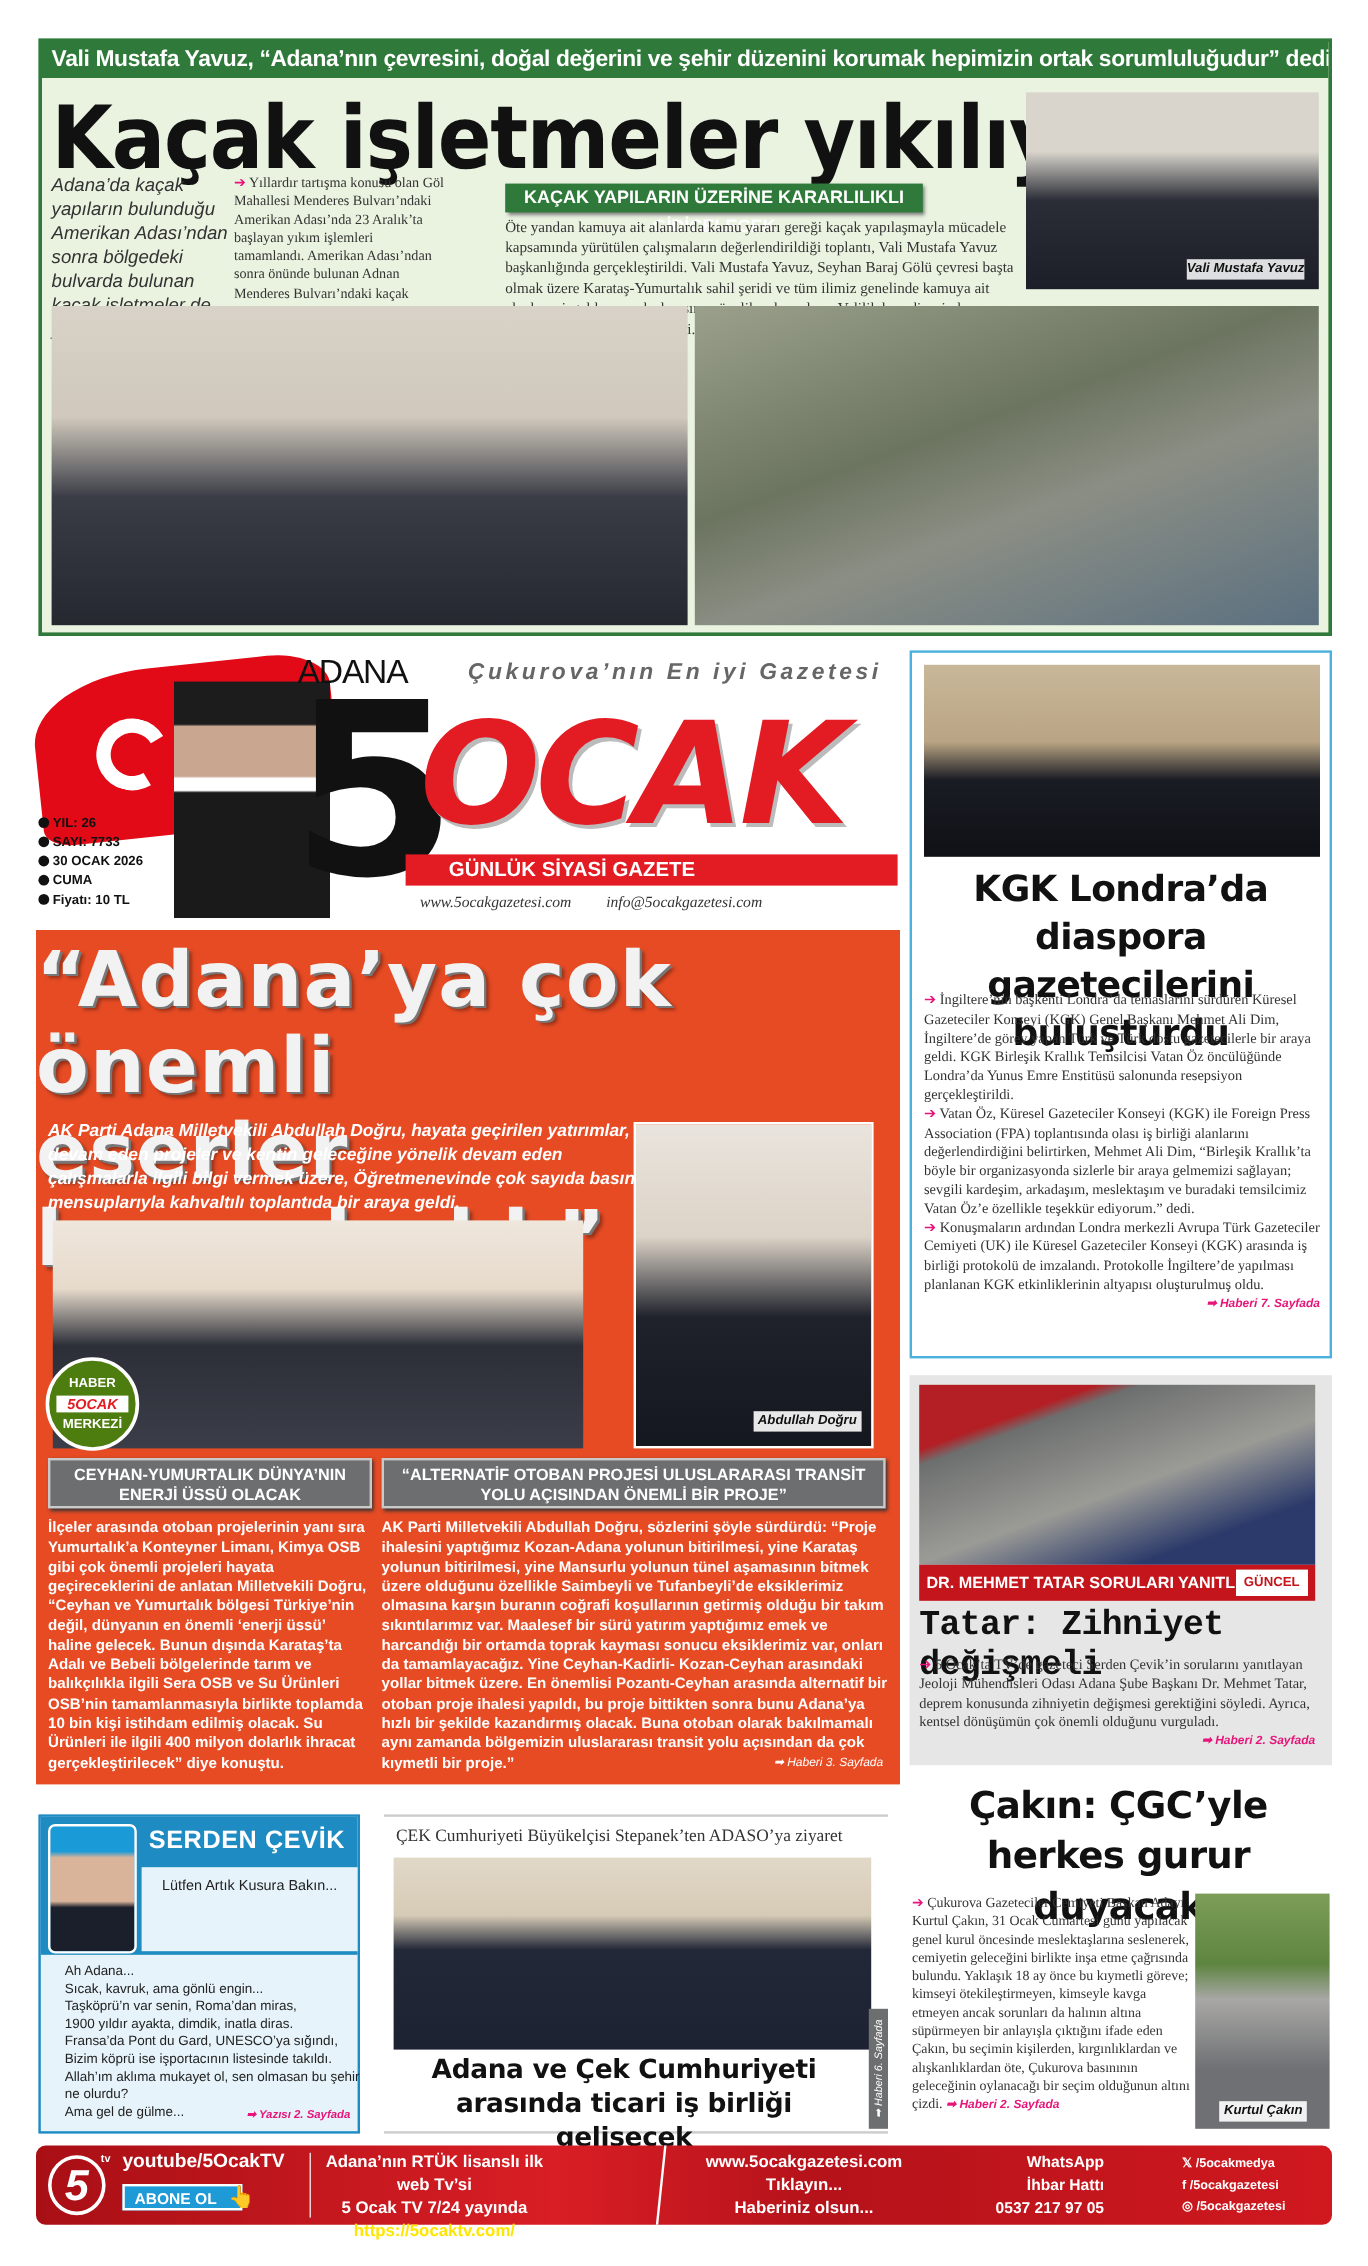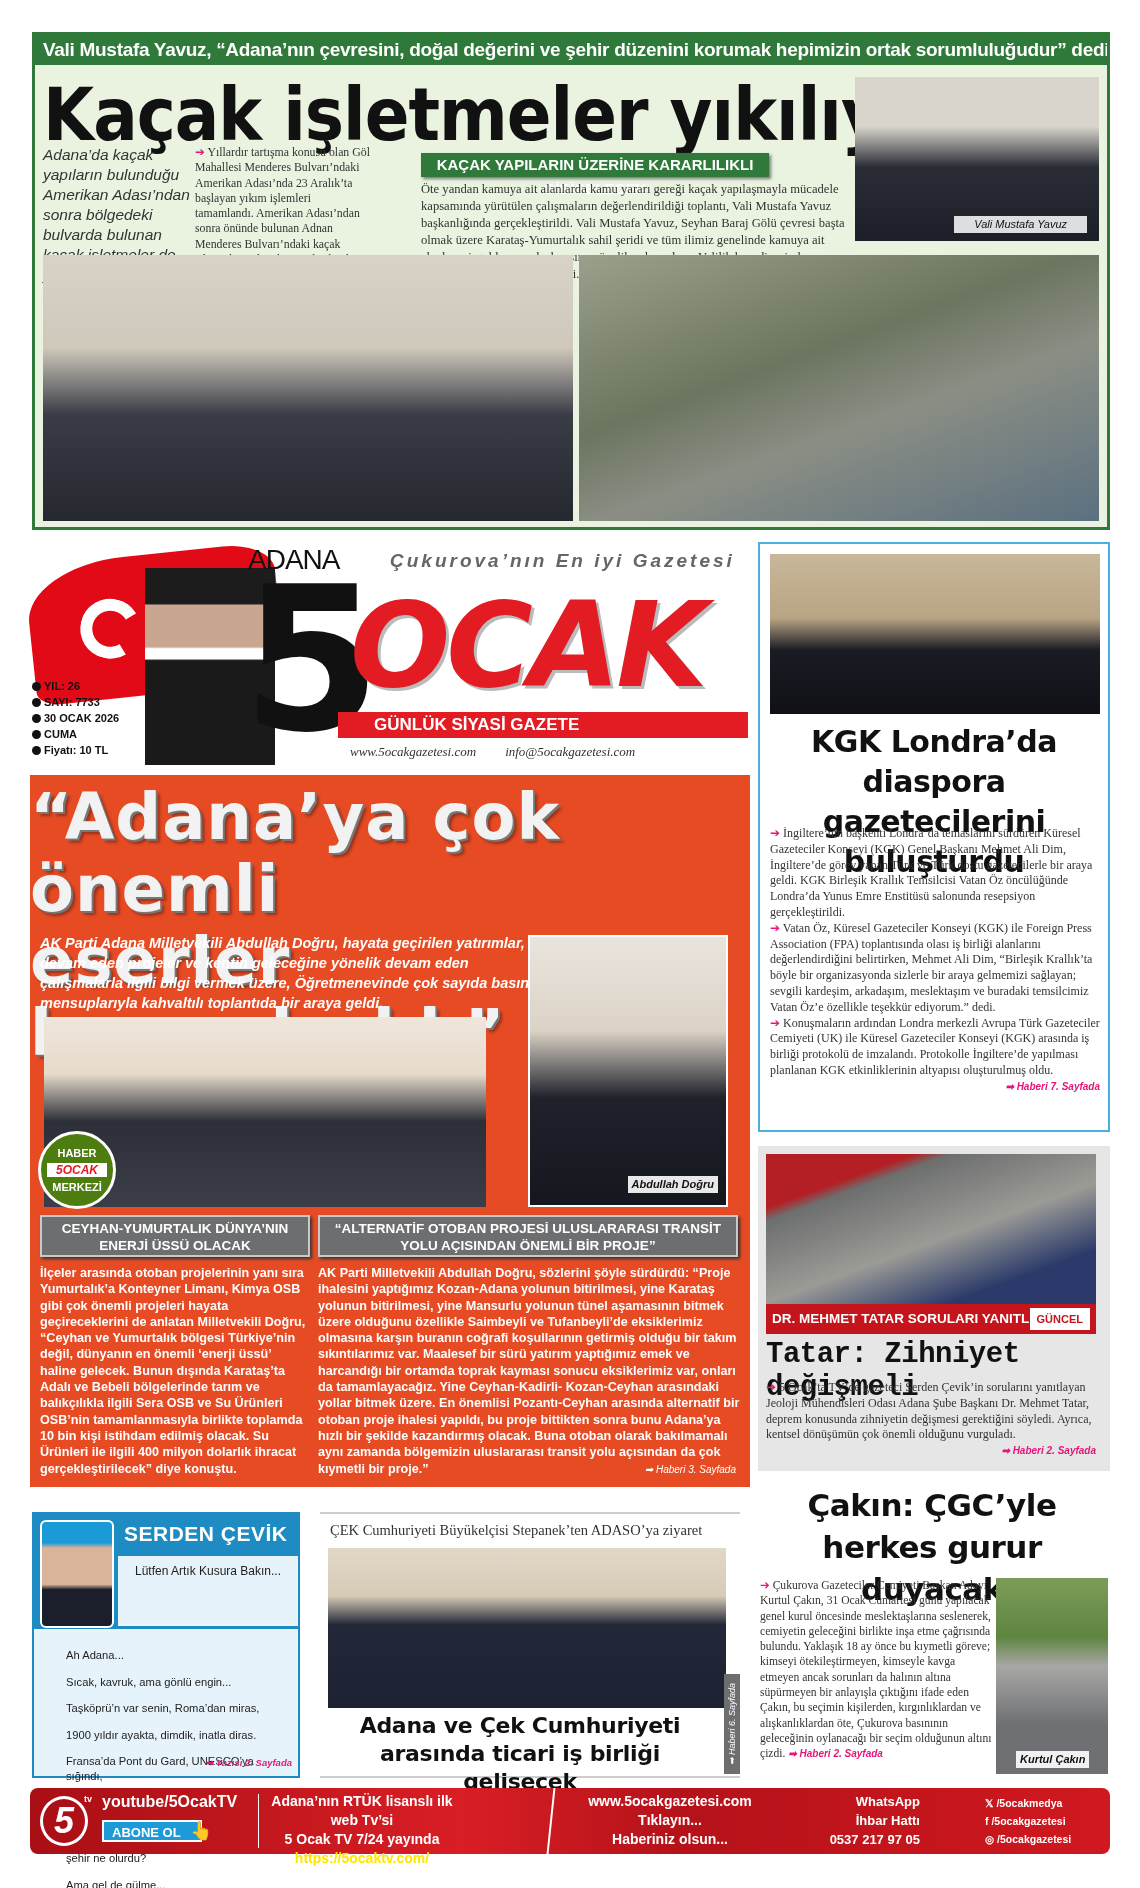--- a/index.html
+++ b/index.html
@@ -10,21 +10,21 @@
 .pink{color:#e6157a}
 
 #top{left:32px;top:32px;width:1078px;height:498px;background:#eaf3e0;border:3px solid #2f7a3a}
 #top-bar{left:0;top:0;right:0;height:30px;background:#2f7a3a;color:#fff;font-weight:bold;font-size:19px;line-height:30px;padding-left:8px;white-space:nowrap;overflow:hidden;font-family:"Liberation Sans",sans-serif;letter-spacing:-0.3px}
 #top-headline{left:8px;top:38px;font-size:66px;font-weight:900;color:#111;letter-spacing:-1px;font-family:"DejaVu Sans",sans-serif;transform:scaleY(1.1);transform-origin:left top}
 #top-lead{left:8px;top:110px;width:150px;font-size:15.5px;font-style:italic;color:#333;line-height:20px}
 #top-col2{left:160px;top:110px;width:175px;font-size:11.8px;line-height:15.3px;color:#333}
 #top-kicker{left:386px;top:118px;width:348px;height:24px;background:#2f7a3a;color:#fff;font-weight:bold;font-size:15px;line-height:24px;text-align:center;box-shadow:2px 2px 3px #777}
 #top-col3{left:386px;top:146px;width:436px;font-size:12.6px;line-height:17px;color:#333}
 #top-photo1{left:820px;top:42px;width:244px;height:164px;background:linear-gradient(180deg,#d9d5cc 0,#d9d5cc 30%,#2a2d36 55%,#1c1f27)}
-#top-photo1-cap{right:12px;bottom:8px;color:#111;font-weight:normal;font-style:italic;font-size:11px;text-align:left;background:rgba(255,255,255,.85);padding:2px 20px;line-height:13px}
+#top-photo1-cap{right:12px;bottom:8px;color:#111;font-weight:bold;font-style:italic;font-size:11px;text-align:left;background:rgba(255,255,255,.85);padding:2px 0;line-height:13px}
 #top-photo2{left:8px;top:220px;width:530px;height:266px;background:linear-gradient(180deg,#d8d2c8 0,#cfc8bb 35%,#3a3c46 60%,#25282f)}
 #top-photo3{left:544px;top:220px;width:520px;height:266px;background:linear-gradient(160deg,#9aa08c,#6c7560 40%,#8b8e84 60%,#5b7080)}
 
 #mast{left:30px;top:540px;width:720px;height:225px}
 #flag{left:0;top:14px;width:250px;height:140px;background:#e30a17;border-radius:40% 20% 50% 10%;transform:rotate(-6deg)}
 #flag-moon{left:50px;top:40px;width:60px;height:60px;border-radius:50%;border:12px solid #fff;border-right-color:transparent;transform:rotate(20deg)}
 #ataturk{left:115px;top:28px;width:130px;height:197px;background:linear-gradient(180deg,#1c1c1c 0,#1c1c1c 18%,#c9a690 19%,#c9a690 40%,#fff 41%,#fff 46%,#1a1a1a 47%)}
 #mast-info{left:2px;top:138px;font-size:11px;font-weight:bold;line-height:16px;color:#111}
 #mast-info .dot{display:inline-block;width:9px;height:9px;border-radius:50%;background:#111;margin-right:3px;vertical-align:-1px}
 #mast-adana{left:218px;top:4px;font-size:28px;color:#111;letter-spacing:-1px}
@@ -60,21 +60,21 @@
 #tatar-headline{left:8px;top:192px;font-size:29px;font-weight:bold;color:#111;letter-spacing:-0.5px;font-family:Liberation Mono, monospace}
 #tatar-body{left:8px;top:234px;width:330px;font-size:12px;line-height:15.8px;color:#333}
 
 #col{left:32px;top:1512px;width:268px;height:266px;border:2px solid #1f8bc3;background:#e6f3fa}
 #col-head{left:0;top:0;width:264px;height:115px;background:#1f8bc3}
 #col-photo{left:6px;top:6px;width:74px;height:108px;border:2px solid #fff;border-radius:6px;background:linear-gradient(180deg,#1a9ad6 0,#1a9ad6 20%,#d9b39a 25%,#d9b39a 60%,#1b1f2c 65%)}
 #col-name{left:90px;top:8px;font-size:21px;font-weight:bold;color:#fff;letter-spacing:0.5px}
 #col-titlebox{left:84px;top:42px;width:180px;height:70px;background:#e6f3fa}
 #col-title{left:86px;top:46px;width:176px;text-align:center;font-size:12px;color:#222;line-height:23px}
 #col-body{left:20px;top:122px;width:246px;font-size:11.2px;line-height:14.6px;color:#222}
-#col-body p{margin:12px}
+#col-body p{margin:0}
 #col-ref{right:6px;bottom:8px;font-size:9.5px;font-style:italic;font-weight:bold}
 
 #cek{left:320px;top:1512px;width:420px;height:266px;border-top:2px solid #ccc;border-bottom:2px solid #ccc}
 #cek-kicker{left:10px;top:8px;font-size:14.5px;color:#333;font-family:"Liberation Serif",serif}
 #cek-photo{left:8px;top:34px;width:398px;height:160px;background:linear-gradient(180deg,#e2d8c8 0,#d6cbb6 30%,#232838 48%,#1d2233)}
 #cek-headline{left:0;top:198px;width:400px;text-align:center;font-size:22px;font-weight:bold;color:#111;line-height:28px;font-family:"DejaVu Sans",sans-serif;letter-spacing:-0.3px}
 #cek-ref{left:404px;top:160px;width:16px;height:100px;background:#6d6e70;color:#fff;font-size:9px;font-style:italic;writing-mode:vertical-rl;transform:rotate(180deg);text-align:center;line-height:16px}
 
 #cakin{left:752px;top:1480px;width:368px;height:300px}
 #cakin-headline{left:0;top:4px;width:360px;text-align:center;font-size:31px;font-weight:bold;color:#111;line-height:42px;font-family:"DejaVu Sans",sans-serif;letter-spacing:-0.5px}

